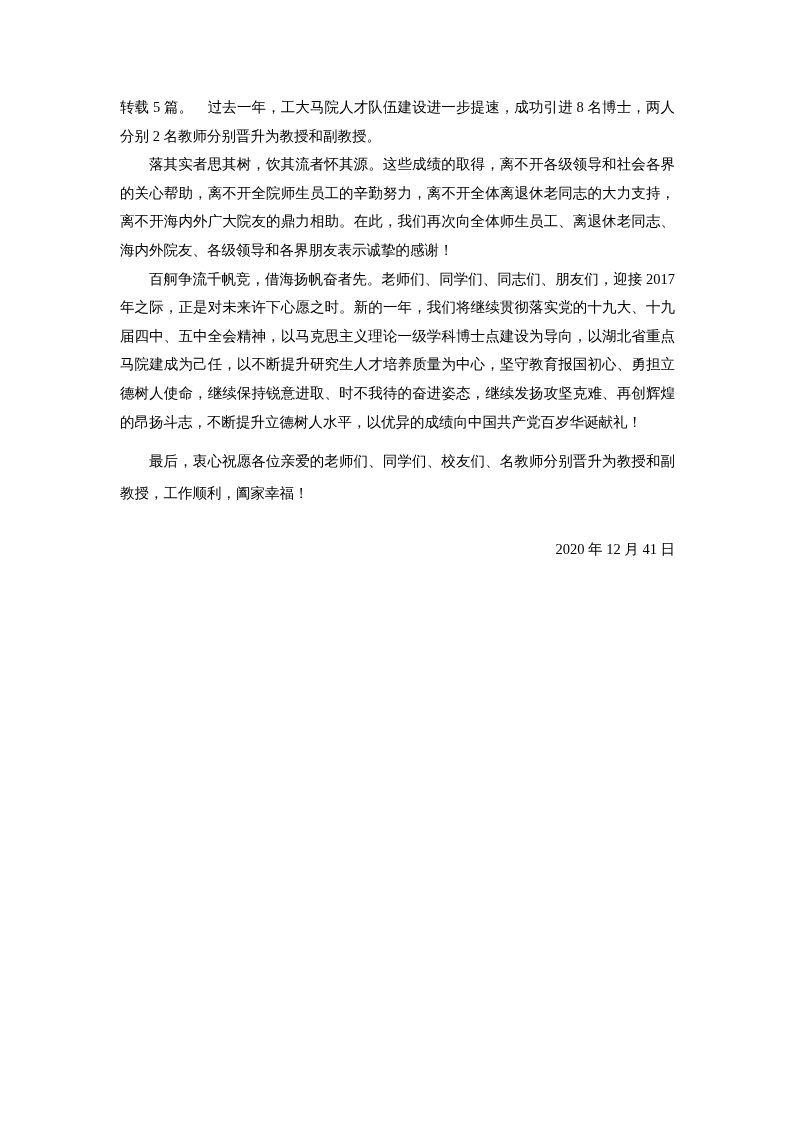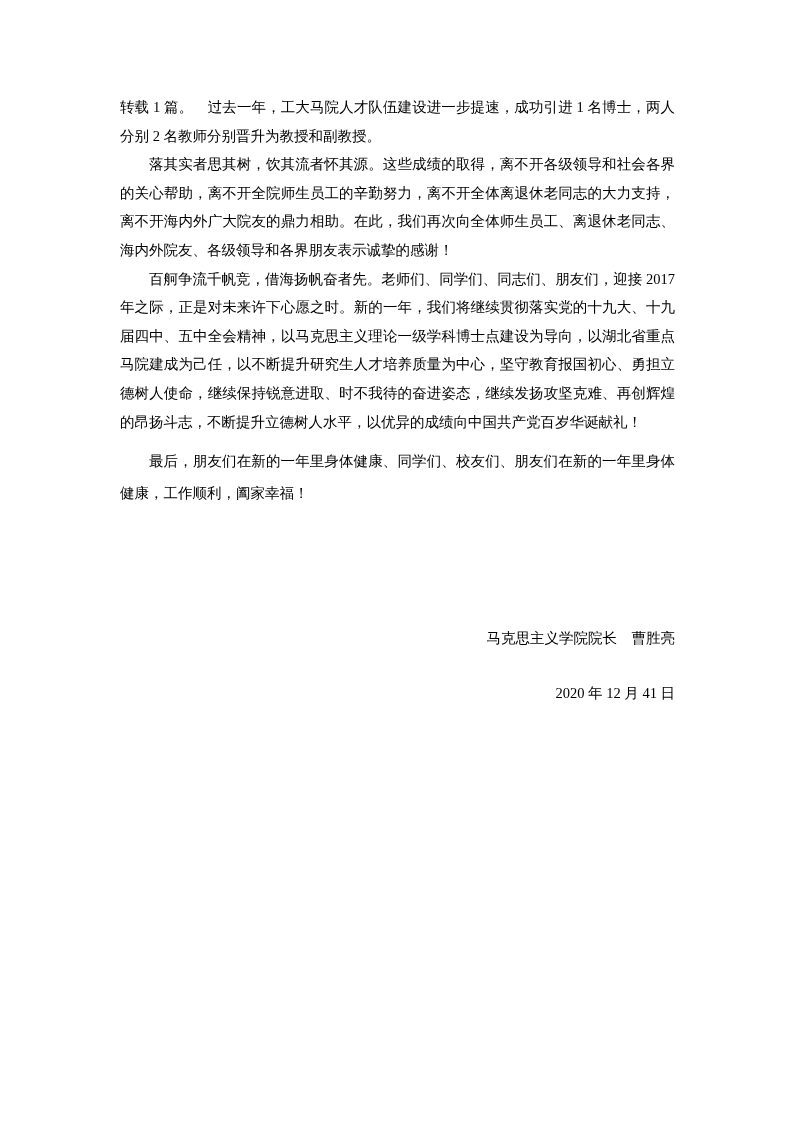--- a/index.html
+++ b/index.html
@@ -47,20 +47,19 @@
     text-align: right;
     text-indent: 0;
     padding-right: 7px;
   }
 </style>
 </head>
 <body>
 
 <div class="page">
   <div class="content">
-    <p>转载 1 篇。　过去一年，工大马院人才队伍建设进一步提速，成功引进 1 名博士，两人分别 2 名教师分别晋升为教授和副教授。</p>
+    <p>转载 5 篇。　过去一年，工大马院人才队伍建设进一步提速，成功引进 8 名博士，两人分别 2 名教师分别晋升为教授和副教授。</p>
     <p class="p-indent">落其实者思其树，饮其流者怀其源。这些成绩的取得，离不开各级领导和社会各界的关心帮助，离不开全院师生员工的辛勤努力，离不开全体离退休老同志的大力支持，离不开海内外广大院友的鼎力相助。在此，我们再次向全体师生员工、离退休老同志、海内外院友、各级领导和各界朋友表示诚挚的感谢！</p>
     <p class="p-indent">百舸争流千帆竞，借海扬帆奋者先。老师们、同学们、同志们、朋友们，迎接 2017 年之际，正是对未来许下心愿之时。新的一年，我们将继续贯彻落实党的十九大、十九届四中、五中全会精神，以马克思主义理论一级学科博士点建设为导向，以湖北省重点马院建成为己任，以不断提升研究生人才培养质量为中心，坚守教育报国初心、勇担立德树人使命，继续保持锐意进取、时不我待的奋进姿态，继续发扬攻坚克难、再创辉煌的昂扬斗志，不断提升立德树人水平，以优异的成绩向中国共产党百岁华诞献礼！</p>
-    <p class="p-wishes">最后，朋友们在新的一年里身体健康、同学们、校友们、朋友们在新的一年里身体健康，工作顺利，阖家幸福！</p>
-    <p class="signature-line">马克思主义学院院长　曹胜亮</p>
+    <p class="p-wishes">最后，衷心祝愿各位亲爱的老师们、同学们、校友们、名教师分别晋升为教授和副教授，工作顺利，阖家幸福！</p>
     <p class="date-line">2020 年 12 月 41 日</p>
   </div>
 </div>
 
 </body></html>

